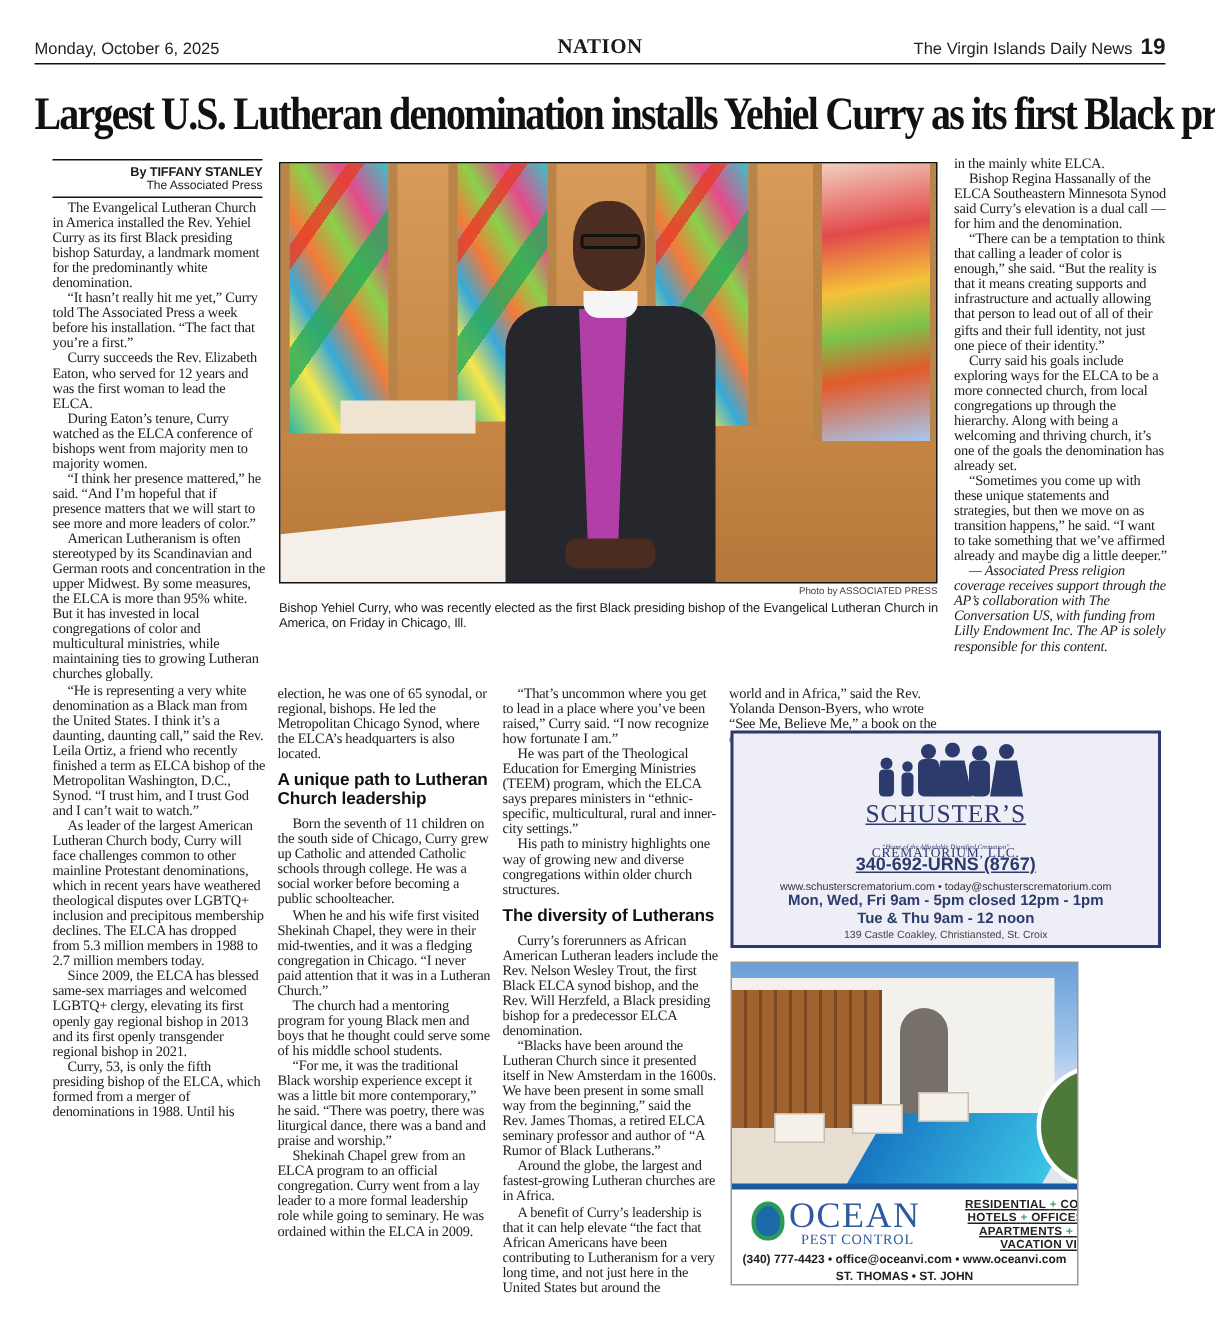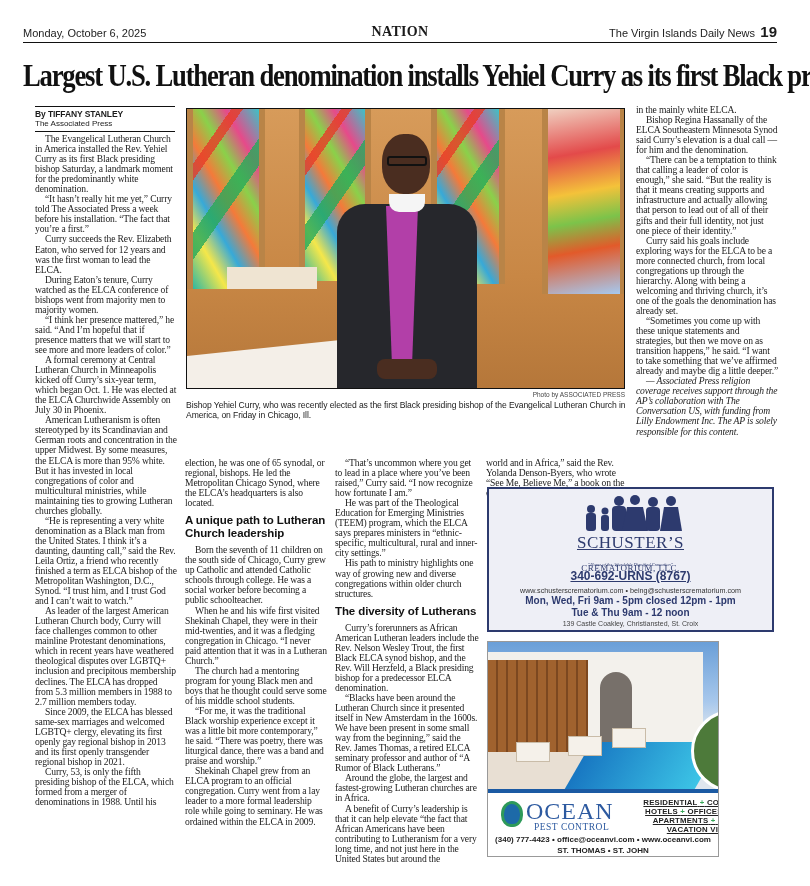--- a/index.html
+++ b/index.html
@@ -7,21 +7,21 @@
   body { position: relative; font-family: "Liberation Serif", serif; color: #1a1a1a; }
 
   .folio { position: absolute; left: 23px; top: 23px; width: 754px; height: 20px; border-bottom: 1.5px solid #111; }
   .folio-date { position: absolute; left: 0; top: 4px; font: 11px "Liberation Sans", sans-serif; color: #222; }
   .folio-section { position: absolute; left: 0; right: 0; top: 1px; text-align: center; font: bold 14px "Liberation Serif", serif; letter-spacing: 0.3px; }
   .folio-paper { position: absolute; right: 22px; top: 4px; font: 11px "Liberation Sans", sans-serif; color: #222; }
   .folio-page { position: absolute; right: 0; top: 0px; font: bold 15px "Liberation Sans", sans-serif; }
 
   .headline { position: absolute; left: 23px; top: 58px; width: 760px; font-family: "Liberation Serif", serif; font-size: 31px; line-height: 36px; letter-spacing: -1.4px; transform: scaleX(0.86); transform-origin: left top; white-space: nowrap; color: #111; }
 
-  .byline-box { position: absolute; left: 35px; top: 106px; width: 140px; border-top: 1.5px solid #111; border-bottom: 1.5px solid #111; padding: 2px 0 3px; }
+  .byline-box { position: absolute; left: 35px; top: 106px; width: 140px; border-top: 1.5px solid #111; border-bottom: 1.5px solid #111; padding: 2px 0 3px; text-align: right; }
   .byline { font: bold 8.5px "Liberation Sans", sans-serif; letter-spacing: -0.1px; }
   .byline-org { font: 8px "Liberation Sans", sans-serif; }
 
   .col { position: absolute; font-size: 9.6px; line-height: 10.05px; letter-spacing: -0.15px; color: #222; }
   .col p { text-indent: 10px; text-align: left; }
   .col p.noindent { text-indent: 0; }
   .col1 { left: 35px; top: 134px; width: 142px; }
   .col2 { left: 185px; top: 458px; width: 142px; }
   .col3 { left: 335px; top: 458px; width: 144px; }
   .col4 { left: 486px; top: 458px; width: 142px; }
@@ -98,21 +98,20 @@
   <div class="byline">By TIFFANY STANLEY</div>
   <div class="byline-org">The Associated Press</div>
 </div>
 
 <div class="col col1">
   <p>The Evangelical Lutheran Church in America installed the Rev. Yehiel Curry as its first Black presiding bishop Saturday, a landmark moment for the predominantly white denomination.</p>
   <p>“It hasn’t really hit me yet,” Curry told The Associated Press a week before his installation. “The fact that you’re a first.”</p>
   <p>Curry succeeds the Rev. Elizabeth Eaton, who served for 12 years and was the first woman to lead the ELCA.</p>
   <p>During Eaton’s tenure, Curry watched as the ELCA conference of bishops went from majority men to majority women.</p>
   <p>“I think her presence mattered,” he said. “And I’m hopeful that if presence matters that we will start to see more and more leaders of color.”</p>
-  <p>A formal ceremony at Central Lutheran Church in Minneapolis kicked off Curry’s six-year term, which began Oct. 1. He was elected at the ELCA Churchwide Assembly on July 30 in Phoenix.</p>
   <p>American Lutheranism is often stereotyped by its Scandinavian and German roots and concentration in the upper Midwest. By some measures, the ELCA is more than 95% white. But it has invested in local congregations of color and multicultural ministries, while maintaining ties to growing Lutheran churches globally.</p>
   <p>“He is representing a very white denomination as a Black man from the United States. I think it’s a daunting, daunting call,” said the Rev. Leila Ortiz, a friend who recently finished a term as ELCA bishop of the Metropolitan Washington, D.C., Synod. “I trust him, and I trust God and I can’t wait to watch.”</p>
   <p>As leader of the largest American Lutheran Church body, Curry will face challenges common to other mainline Protestant denominations, which in recent years have weathered theological disputes over LGBTQ+ inclusion and precipitous membership declines. The ELCA has dropped from 5.3 million members in 1988 to 2.7 million members today.</p>
   <p>Since 2009, the ELCA has blessed same-sex marriages and welcomed LGBTQ+ clergy, elevating its first openly gay regional bishop in 2013 and its first openly transgender regional bishop in 2021.</p>
   <p>Curry, 53, is only the fifth presiding bishop of the ELCA, which formed from a merger of denominations in 1988. Until his</p>
 </div>
 
 <div class="photo">
   <div class="glass g1"></div>
   <div class="glass g2"></div>
@@ -180,21 +179,21 @@
       <circle cx="76" cy="7" r="5"></circle>
         <rect x="69" y="12" width="14" height="24" rx="4"></rect>
       <circle cx="94" cy="6" r="5"></circle>
         <path d="M87 12 h14 l4 24 h-22 z"></path>
     </g>
   </svg>
   <div class="ad1-name">SCHUSTER’S</div>
   <div class="ad1-llc">CREMATORIUM, LLC.</div>
   <div class="ad1-tag">“Home of the Affordable Dignified Cremation”</div>
   <div class="ad1-phone">340-692-URNS (8767)</div>
-  <div class="ad1-web">www.schusterscrematorium.com • being@schusterscrematorium.com</div>
+  <div class="ad1-web">www.schusterscrematorium.com • today@schusterscrematorium.com</div>
   <div class="ad1-hours1">Mon, Wed, Fri 9am - 5pm  closed 12pm - 1pm</div>
   <div class="ad1-hours2">Tue &amp; Thu 9am - 12 noon</div>
   <div class="ad1-addr">139 Castle Coakley, Christiansted, St. Croix</div>
 </div>
 
 <div class="ad2">
   <div class="ad2-photo">
     <div class="ad2-house"></div>
     <div class="ad2-shutters"></div>
     <div class="ad2-arch"></div>

